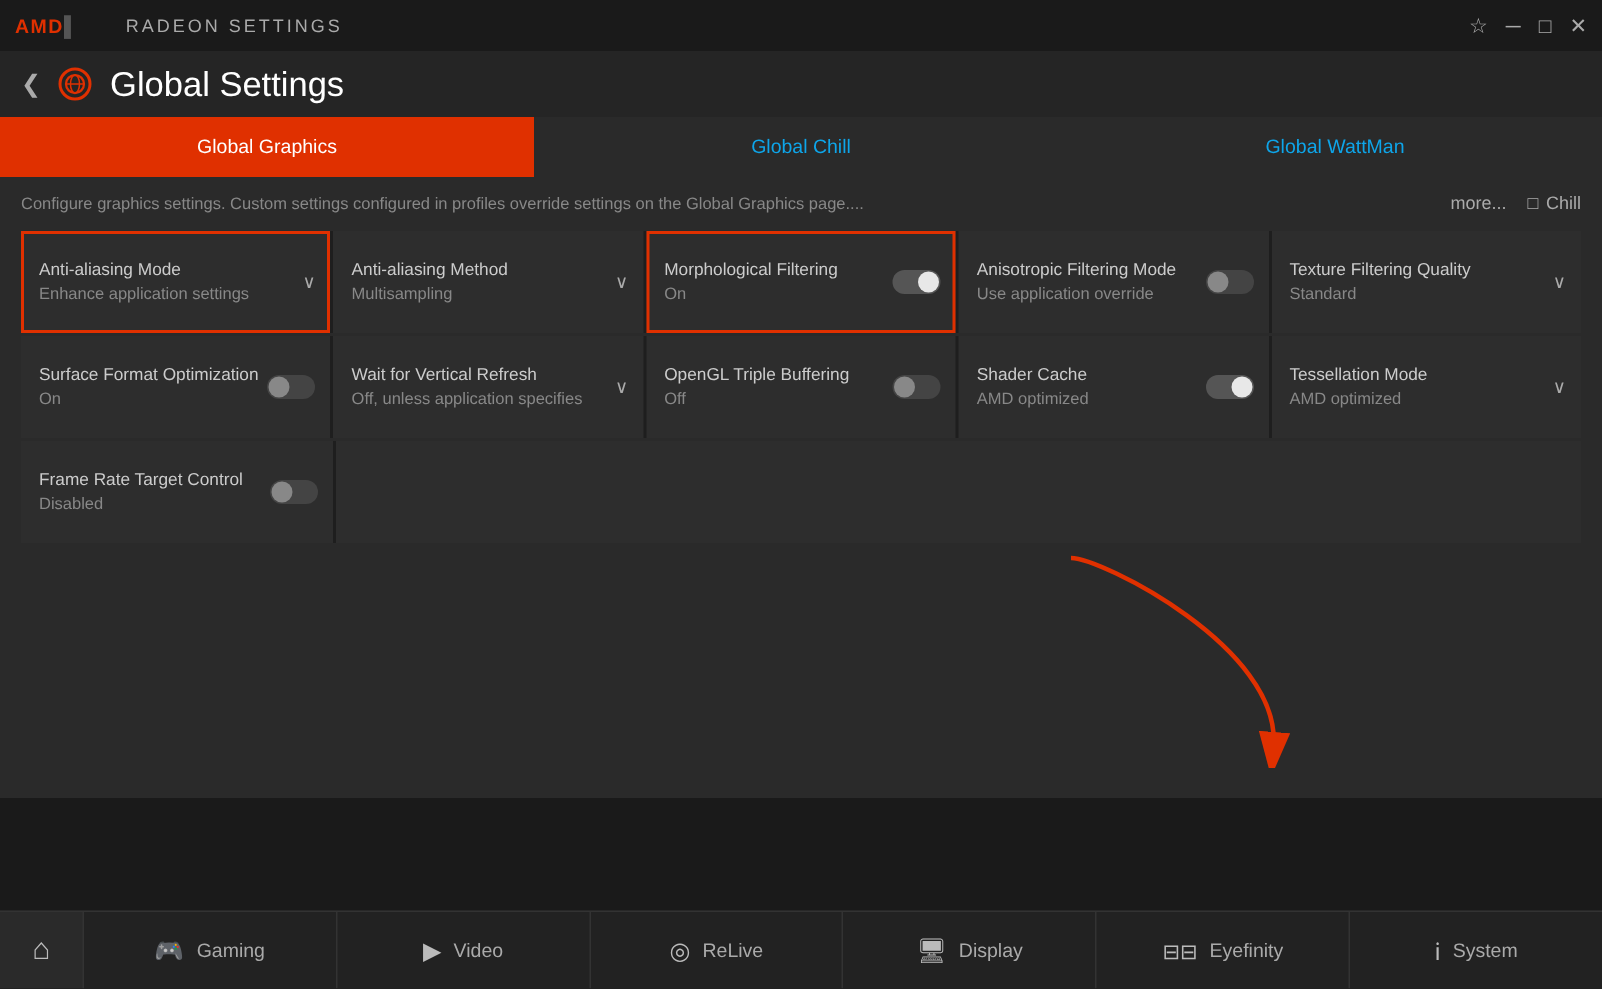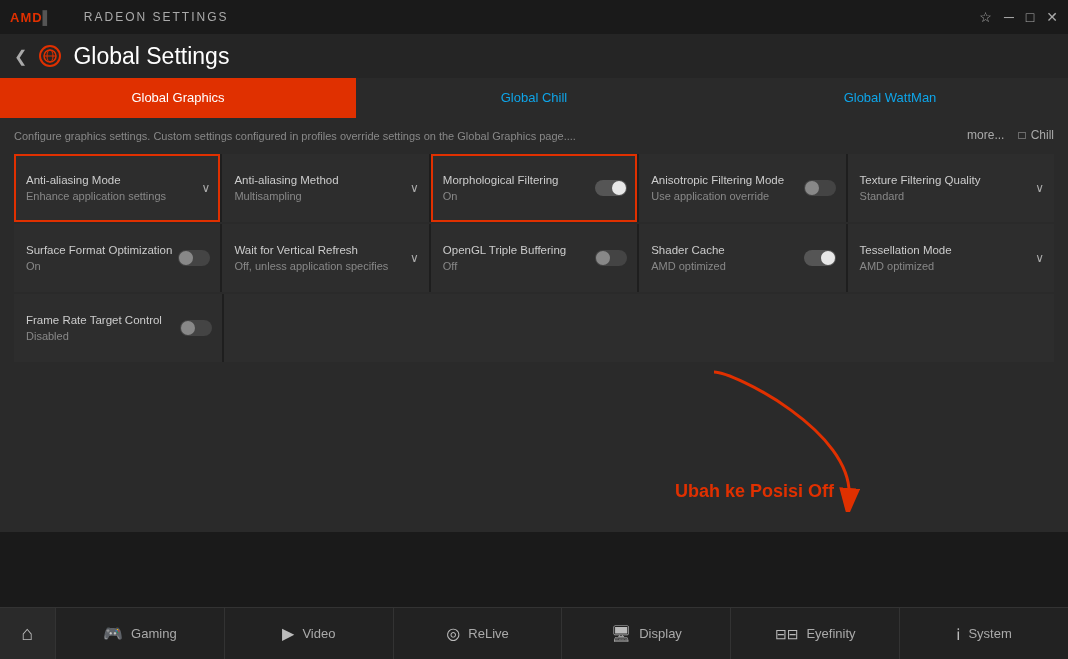--- a/index.html
+++ b/index.html
@@ -434,21 +434,20 @@
 
   <div class="annotation-area">
     <svg class="arrow-svg" width="180" height="160" viewBox="0 0 180 160">
       <defs>
         <marker id="arrowhead" markerWidth="10" markerHeight="7" refX="3" refY="3.5" orient="auto">
           <polygon points="0 0, 10 3.5, 0 7" fill="#e03000"></polygon>
         </marker>
       </defs>
       <path d="M 20 20 C 40 20, 160 80, 155 145" stroke="#e03000" stroke-width="3" fill="none" marker-end="url(#arrowhead)"></path>
     </svg>
-    <span class="annotation-text">Ubah ke Posisi Off</span>
   </div>
 </div>
 
 <div class="bottom-nav">
   <div class="bottom-nav-item">
     <span class="nav-icon" style="font-size:20px;">⌂</span>
   </div>
   <div class="bottom-nav-item">
     <span class="nav-icon">🎮</span>
     <span>Gaming</span>

